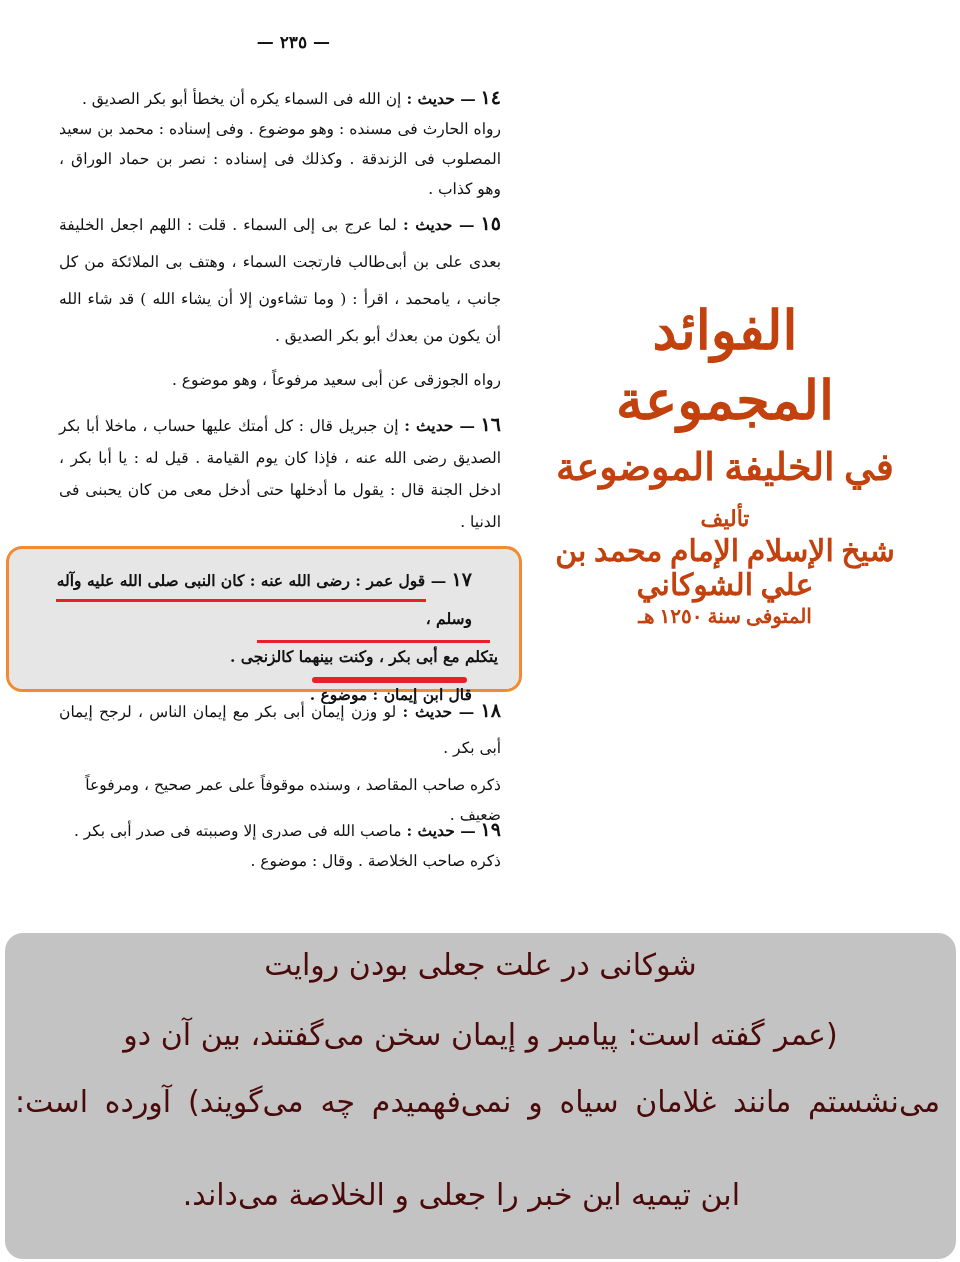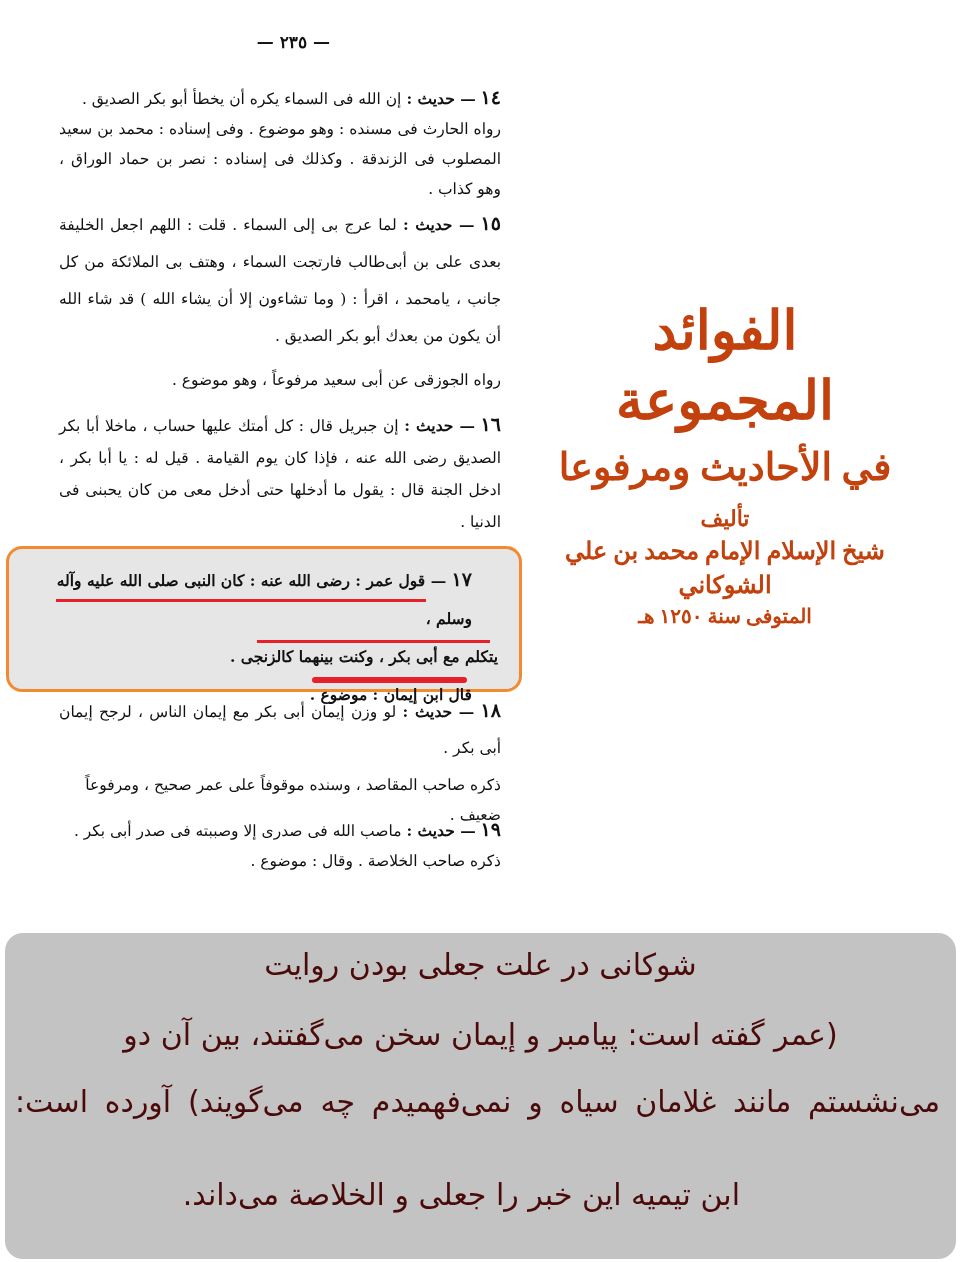--- a/index.html
+++ b/index.html
@@ -81,21 +81,21 @@
       line-height: 54px;
       margin-top: 4px;
     }
     .title-by {
       font-size: 22px;
       font-weight: bold;
       line-height: 30px;
       margin-top: 10px;
     }
     .title-author {
-      font-size: 24px;
+      font-size: 30px;
       font-weight: bold;
       line-height: 34px;
     }
     .title-date {
       font-size: 20px;
       font-weight: bold;
       line-height: 28px;
     }
 
     
@@ -205,21 +205,21 @@
   <p class="indent">
     <span class="hadith-num">١٩</span>
     <span class="hadith-label">— حديث :</span>
     <span>ماصب الله فى صدرى إلا وصببته فى صدر أبى بكر .</span>
   </p>
   <p class="note">ذكره صاحب الخلاصة . وقال : موضوع .</p>
 </div>
 
 <div class="title-block">
   <div class="title-main">الفوائد المجموعة</div>
-  <div class="title-sub">في الأحاديث ومرفوعا</div>
+  <div class="title-sub">في الخليفة الموضوعة</div>
   <div class="title-by">تأليف</div>
   <div class="title-author">شيخ الإسلام الإمام محمد بن علي الشوكاني</div>
   <div class="title-date">المتوفى سنة ١٢٥٠ هـ</div>
 </div>
 
 <div class="caption-box"></div>
 <div class="caption-line" style="top:945px;">شوکانی در علت جعلی بودن روایت</div>
 <div class="caption-line" style="top:1015px;">(عمر گفته است: پیامبر و إيمان سخن می‌گفتند، بین آن دو</div>
 <div class="caption-line" style="top:1082px; left:15px; width:925px; text-align:justify; text-align-last:justify;">می‌نشستم مانند غلامان سیاه و نمی‌فهمیدم چه می‌گویند) آورده است:</div>
 <div class="caption-line" style="top:1175px; left:120px; width:620px; text-align:right;">ابن تیمیه این خبر را جعلی و الخلاصة می‌داند.</div>

